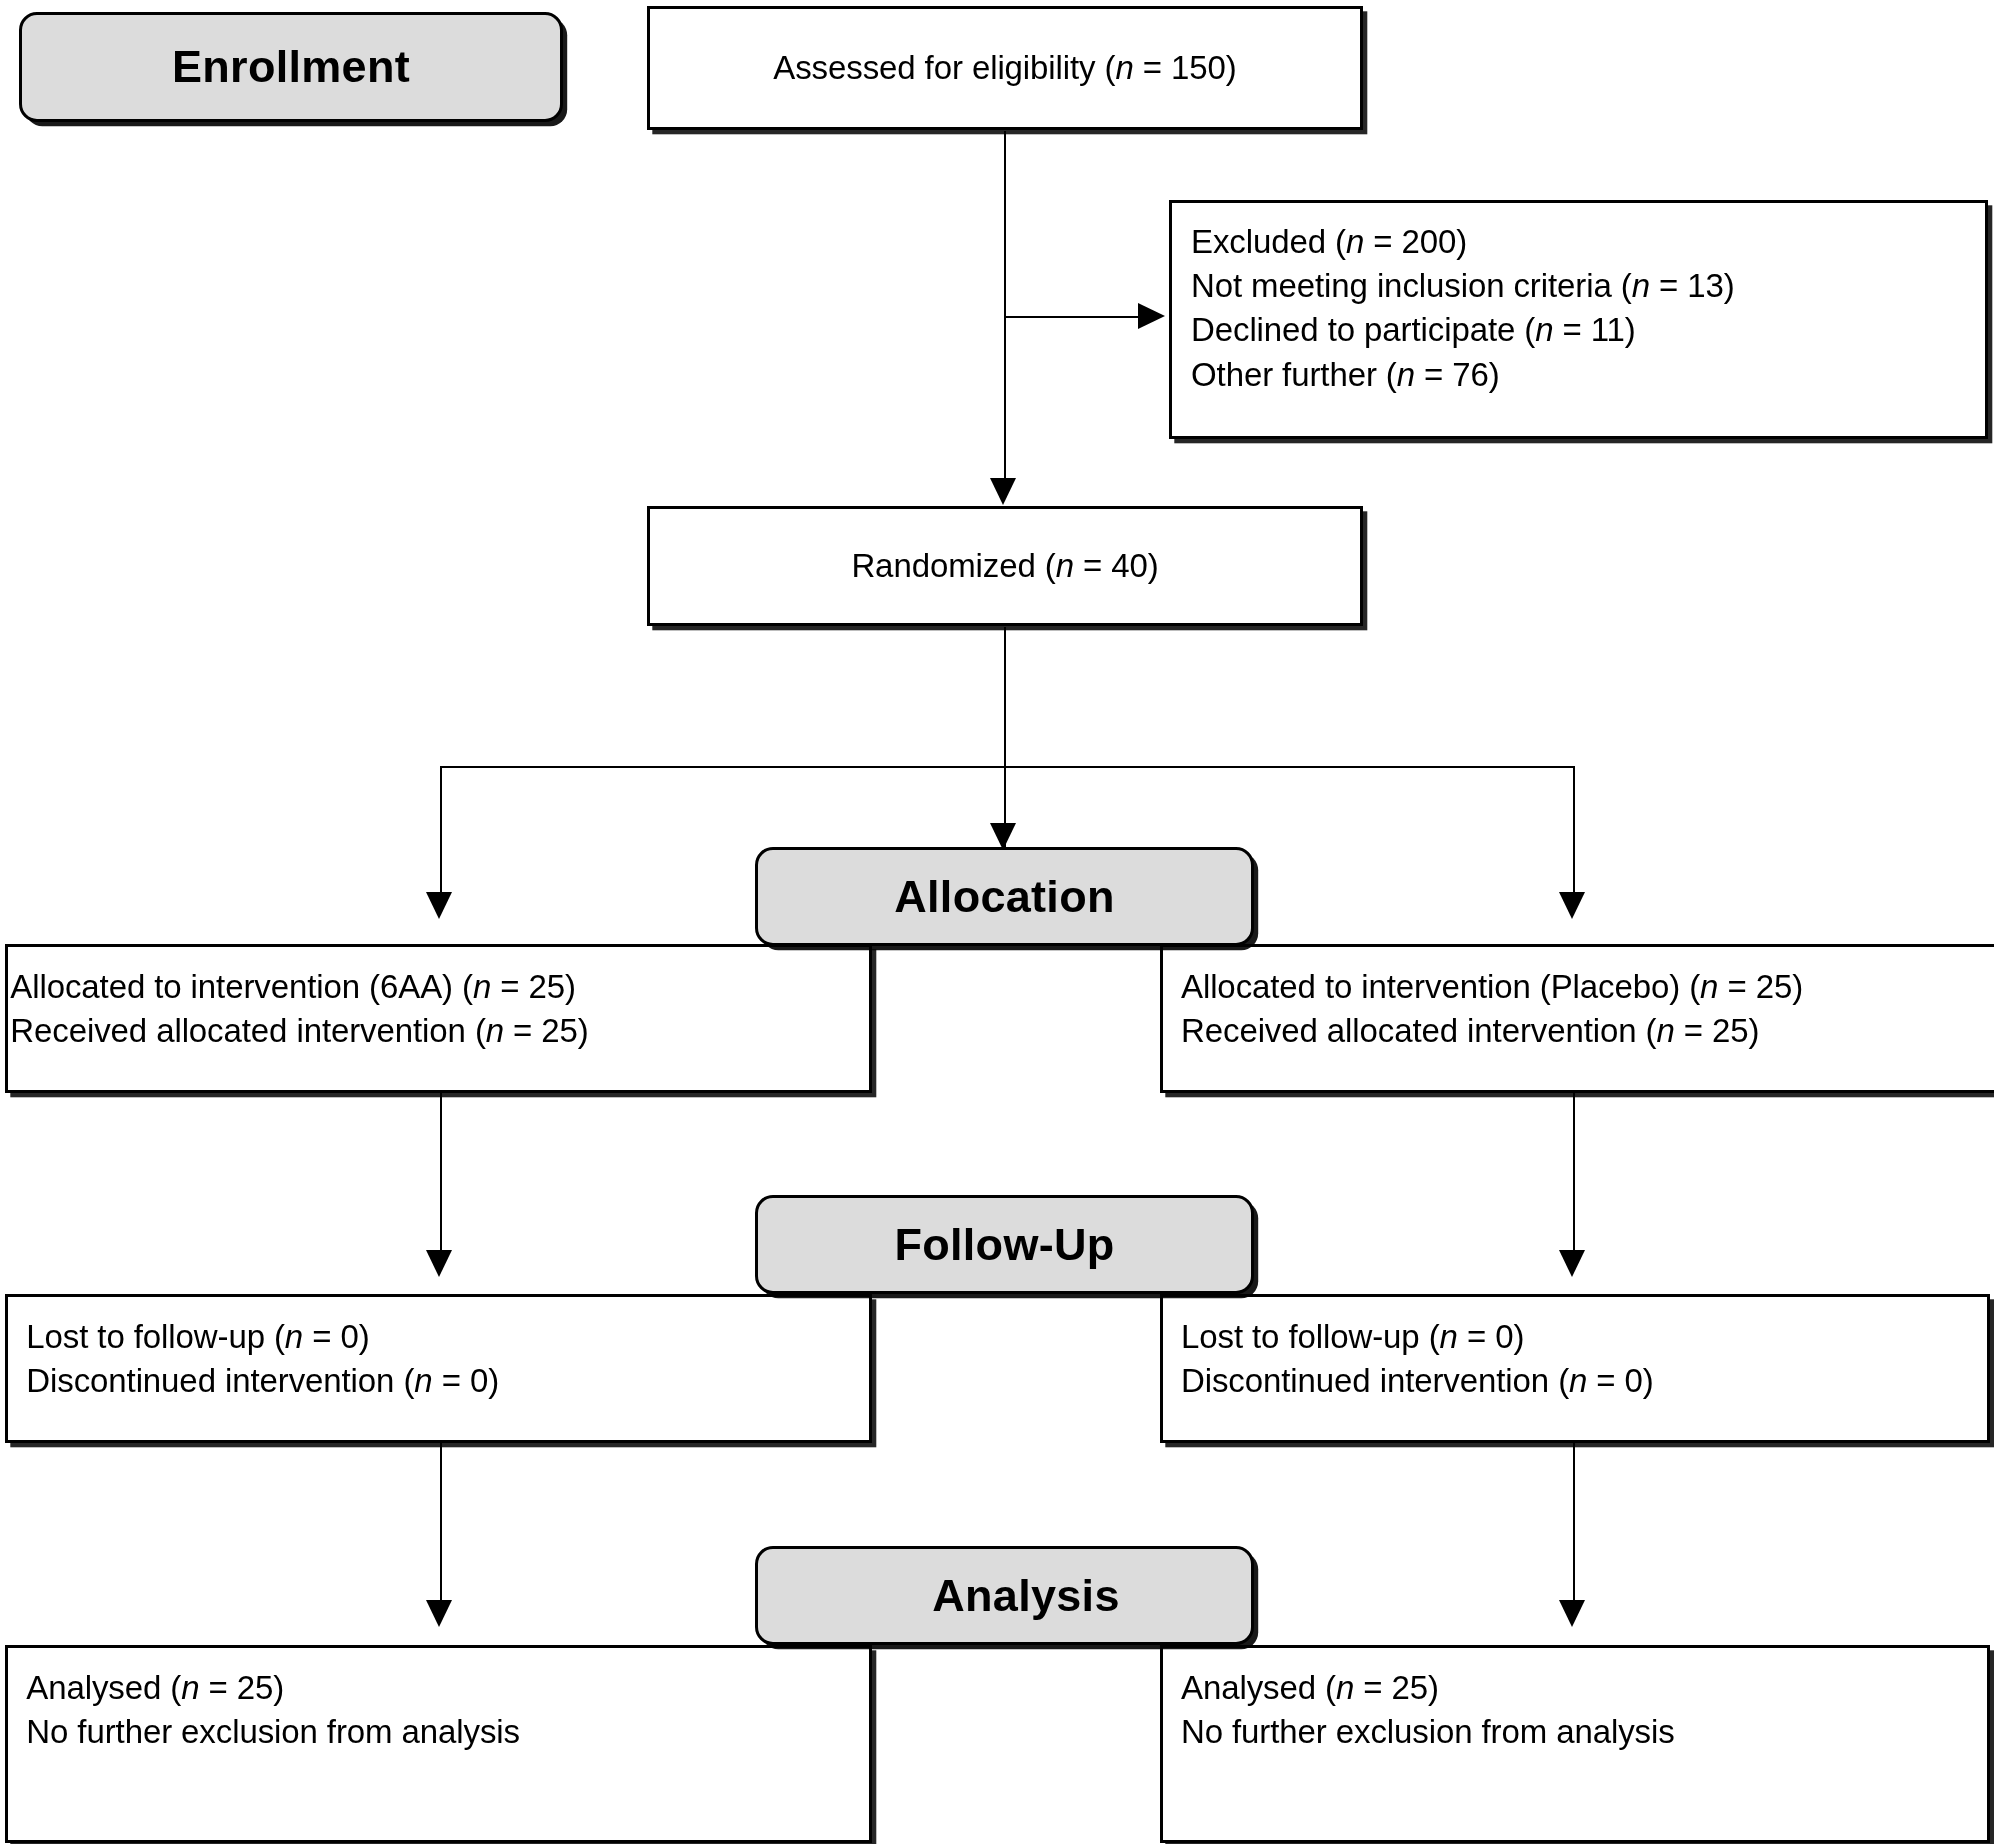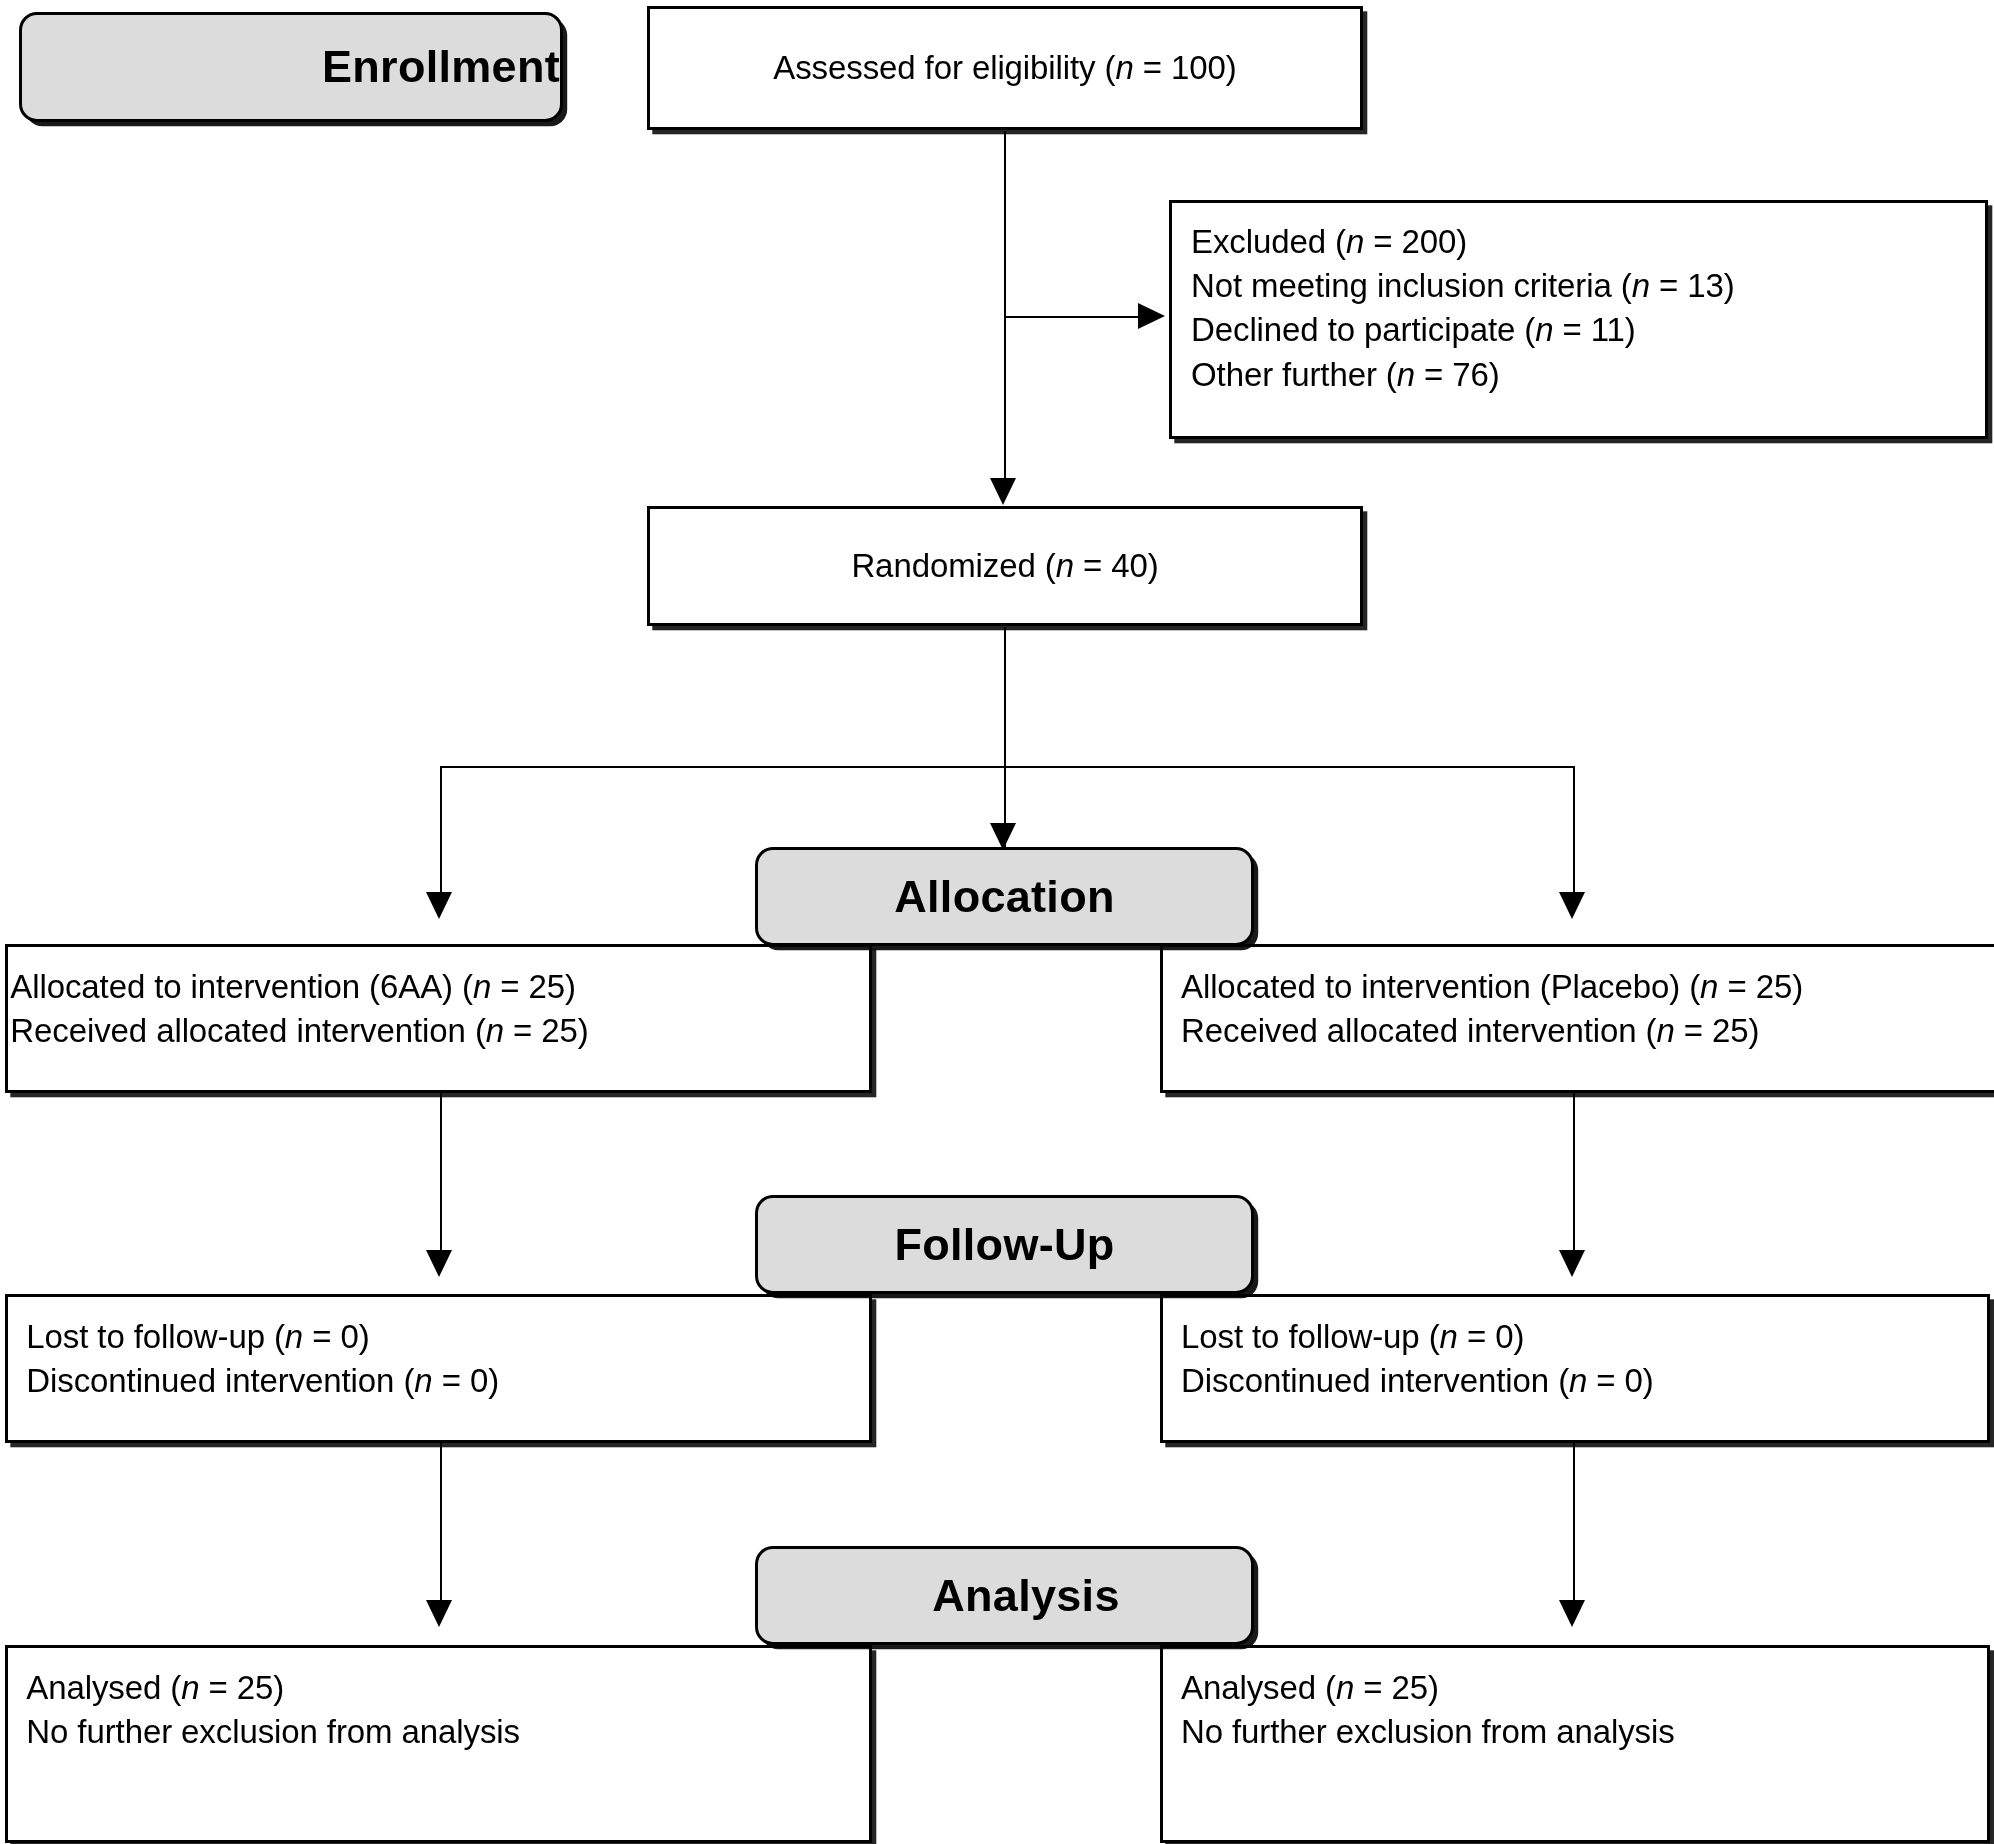--- a/index.html
+++ b/index.html
@@ -77,27 +77,27 @@
     border-bottom:13.7px solid transparent;
     border-left:27.5px solid #000000;
     z-index:3;
   }
 </style>
 </head>
 <body>
 
 <div id="stage">
 
-  <div class="banner" style="left:19px; top:11.6px; width:544px; height:110px;justify-content:flex-end;">
+  <div class="banner" style="left:19px; top:11.6px; width:544px; height:110px;">
     <span>Enrollment</span>
   </div>
 
   <div class="node centered" style="left:647px; top:6.3px; width:716px; height:124px;">
     <div class="lines" style="top:37px;">
-      <div class="line"><span>Assessed for eligibility (</span><span class="it">n</span><span> = 100)</span></div>
+      <div class="line"><span>Assessed for eligibility (</span><span class="it">n</span><span> = 150)</span></div>
     </div>
   </div>
 
   <div class="vline thin" style="left:1004px; top:131px; height:349px;"></div>
   <div class="arrowdown" style="left:990px; top:478px;"></div>
 
   <div class="hline thin" style="left:1004px; top:316px; width:135px;"></div>
   <div class="arrowright" style="left:1138px; top:303px;"></div>
 
   <div class="node leftal" style="left:1169px; top:200px; width:819px; height:239px;">

